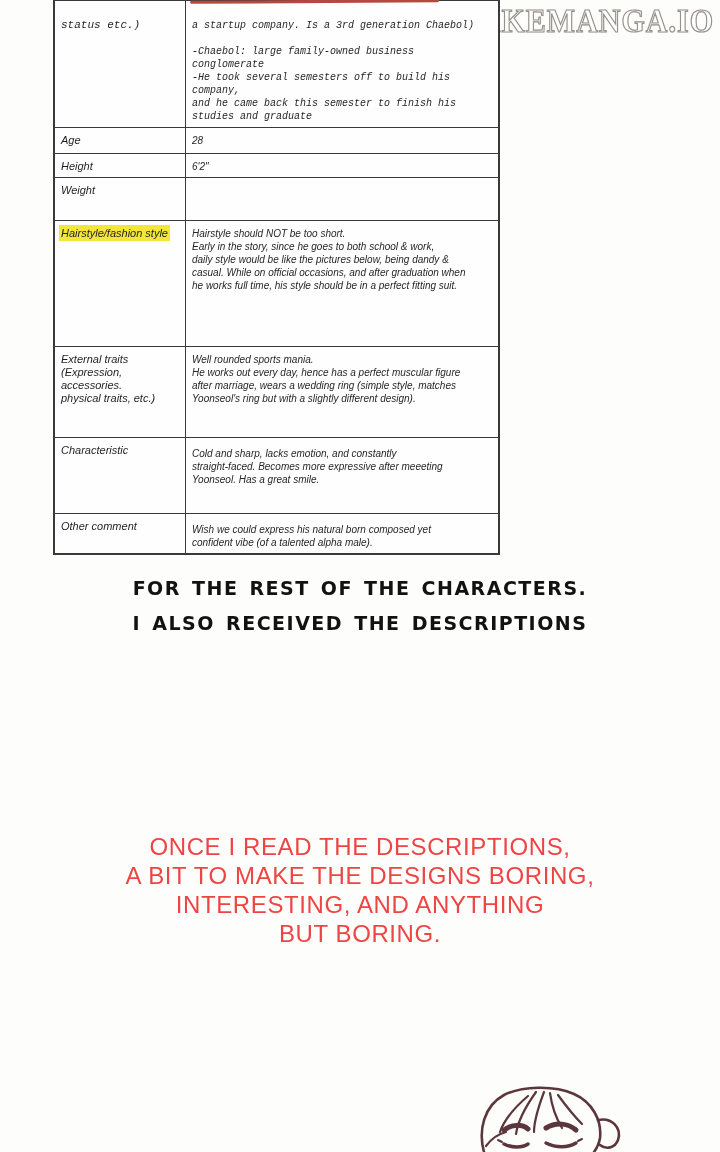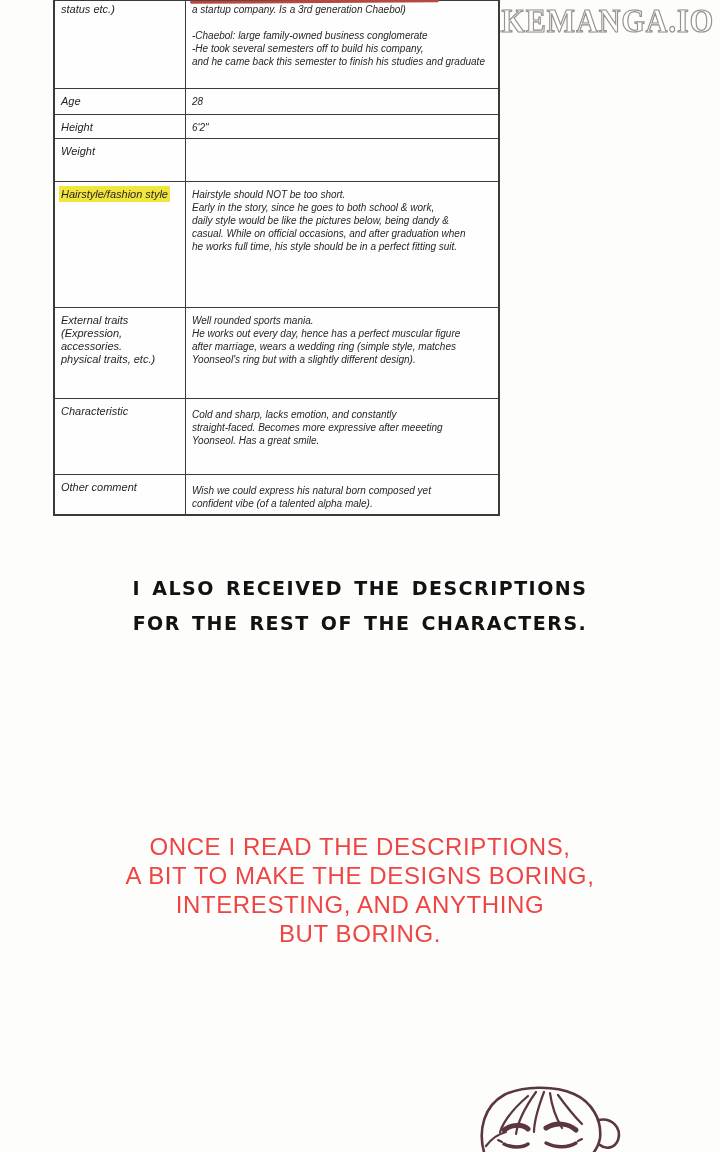--- a/index.html
+++ b/index.html
@@ -48,21 +48,21 @@
     vertical-align: top;
     font-style: italic;
     font-size: 10px;
     line-height: 13px;
     padding: 6px 6px 4px 6px;
     overflow: hidden;
   }
   .sheet { border: 2px solid #3a3a3a; border-top: none; }
   .sheet td.lbl { width: 118px; font-size: 11px; color: #1f1f1f; }
   .sheet td.val { width: 300px; white-space: pre-line; color: #262626; }
-  tr.r1 td { padding-top: 2px; }
+  tr.r1 td { padding-top: 18px; font-family: Liberation Mono, monospace; }
   tr.r1 { height: 88px; }
   tr.r2 { height: 26px; }
   tr.r3 { height: 24px; padding-left: 8px; }
   tr.r4 { height: 43px; }
   tr.r5 { height: 126px; }
   tr.r6 { height: 91px; }
   tr.r7 { height: 76px; }
   tr.r7 td.val, tr.r8 td.val { padding-top: 9px; margin-top: 24px; }
   tr.r8 { height: 39px; padding-left: 23px; }
   .hl {
@@ -175,22 +175,22 @@
     <td class="lbl"><span>Other comment</span></td>
     <td class="val">Wish we could express his natural born composed yet
 confident vibe (of a talented alpha male).</td>
   </tr>
 </tbody>
   </table>
 
 <div class="red-underline"></div>
 
 <div class="handwritten">
+  <div>FOR THE REST OF THE CHARACTERS.</div>
   <div>I ALSO RECEIVED THE DESCRIPTIONS</div>
-  <div>FOR THE REST OF THE CHARACTERS.</div>
 </div>
 
 <div class="caption">
   <div>ONCE I READ THE DESCRIPTIONS,</div>
   <div>A BIT TO MAKE THE DESIGNS BORING,</div>
   <div>INTERESTING, AND ANYTHING</div>
   <div>BUT BORING.</div>
 </div>
 
 <svg class="doodle" width="160" height="66" viewBox="0 0 160 66" fill="none" stroke="#5b363c" stroke-linecap="round" stroke-linejoin="round">

